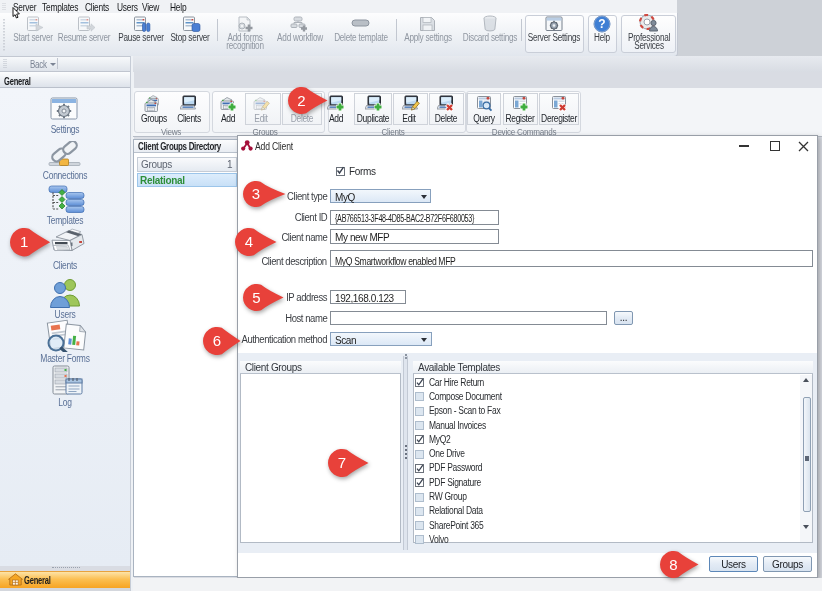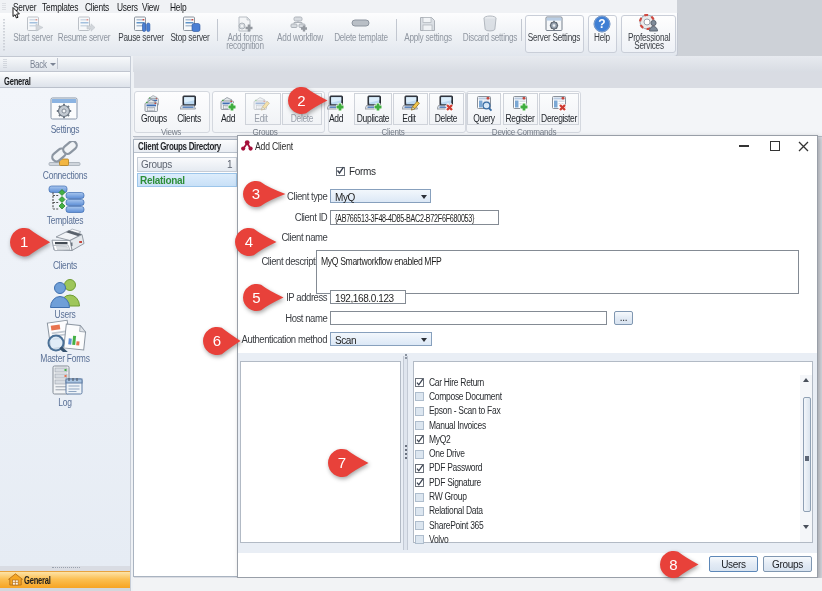--- a/index.html
+++ b/index.html
@@ -180,39 +180,42 @@
 <svg class="abs" style="left:336px;top:166px;" width="9" height="9" viewBox="0 0 9 9">
       <path d="M1.5 4.5 L3.5 7 L7.5 1.2" stroke="#3a4250" stroke-width="1.4" fill="none"></path>
     </svg>
 <div class="lbl" style="left:349px;top:166px;letter-spacing:-0.35px;color:#2a2d31;">Forms</div>
 
 <div class="flabel" style="right:495px;top:196px;">Client type</div>
 <div class="combo" style="left:330px;top:189px;width:101px;height:14px;">MyQ</div>
 <div class="flabel" style="right:495px;top:217px;">Client ID</div>
 <div class="field" style="left:330px;top:210px;width:169px;height:15px;"><span style="display:inline-block;transform:scaleX(0.72);transform-origin:0 0;">{AB766513-3F48-4D85-BAC2-B72F6F680053}</span></div>
 <div class="flabel" style="right:495px;top:237px;">Client name</div>
+<div class="field" style="left:330px;top:229px;width:169px;height:15px;">My new MFP</div>
 <div class="flabel" style="right:495px;top:261px;">Client description</div>
-<div class="field" style="left:316px;top:250px;width:483px;height:44px;padding-top:5px;"><span style="display:inline-block;transform:scaleX(0.86);transform-origin:0 0;">MyQ Smartworkflow enabled MFP</span></div>
+<div class="field" style="left:330px;top:250px;width:483px;height:17px;padding-top:5px;"><span style="display:inline-block;transform:scaleX(0.86);transform-origin:0 0;">MyQ Smartworkflow enabled MFP</span></div>
 <div class="flabel" style="right:495px;top:297px;">IP address</div>
 <div class="field" style="left:330px;top:290px;width:76px;height:14px;">192,168.0.123</div>
 <div class="flabel" style="right:495px;top:318px;">Host name</div>
 <div class="field" style="left:330px;top:311px;width:277px;height:14px;"></div>
 <div class="abs btn" style="left:614px;top:311px;width:19px;height:14px;line-height:12px;">...</div>
 <div class="flabel" style="right:495px;top:339px;">Authentication method</div>
 <div class="combo" style="left:330px;top:332px;width:102px;height:14px;">Scan</div>
 
 <div class="abs" style="left:421px;top:195px;width:0;height:0;border-left:3.5px solid transparent;border-right:3.5px solid transparent;border-top:4px solid #2b2f36;"></div>
 <div class="abs" style="left:421px;top:338px;width:0;height:0;border-left:3.5px solid transparent;border-right:3.5px solid transparent;border-top:4px solid #2b2f36;"></div>
 
 <div class="abs" style="left:238px;top:353px;width:579px;height:200px;background:#e9eef5;"></div>
 <div class="abs" style="left:240px;top:361px;width:161px;height:182px;background:#fff;border:1px solid #b2bac5;box-sizing:border-box;"></div>
+<div class="phead" style="left:240px;top:361px;width:161px;">Client Groups</div>
 <div class="abs" style="left:403px;top:356px;width:5px;height:194px;background:#dfe5ee;border-left:1px solid #c2c9d4;border-right:1px solid #c2c9d4;box-sizing:border-box;"></div>
 <div class="abs" style="left:404.5px;top:445px;width:2px;height:14px;background:repeating-linear-gradient(#6a7280 0 2px,transparent 2px 4px);"></div>
 <div class="abs" style="left:404.5px;top:353.5px;width:2px;height:6px;background:repeating-linear-gradient(#8a93a0 0 1.5px,transparent 1.5px 3px);"></div>
 <div class="abs" style="left:413px;top:361px;width:400px;height:182px;background:#fff;border:1px solid #b2bac5;box-sizing:border-box;"></div>
+<div class="phead" style="left:413px;top:361px;width:400px;">Available Templates</div>
 
 <div id="tlist">
       <div class="cb on" style="left:415px;top:378.1px;"></div>
       <svg class="abs" style="left:415px;top:378.1px;" width="10" height="10" viewBox="0 0 10 10">
         <path d="M2 4.6 L3.8 6.8 L7.8 1.2" stroke="#3a4250" stroke-width="1.3" fill="none"></path>
       </svg>
       <div class="item" style="left:429px;top:376.6px;">Car Hire Return</div>
       <div class="cb off" style="left:415px;top:392.4px;"></div>
       <div class="item" style="left:429px;top:390.9px;">Compose Document</div>
       <div class="cb off" style="left:415px;top:406.7px;"></div>

